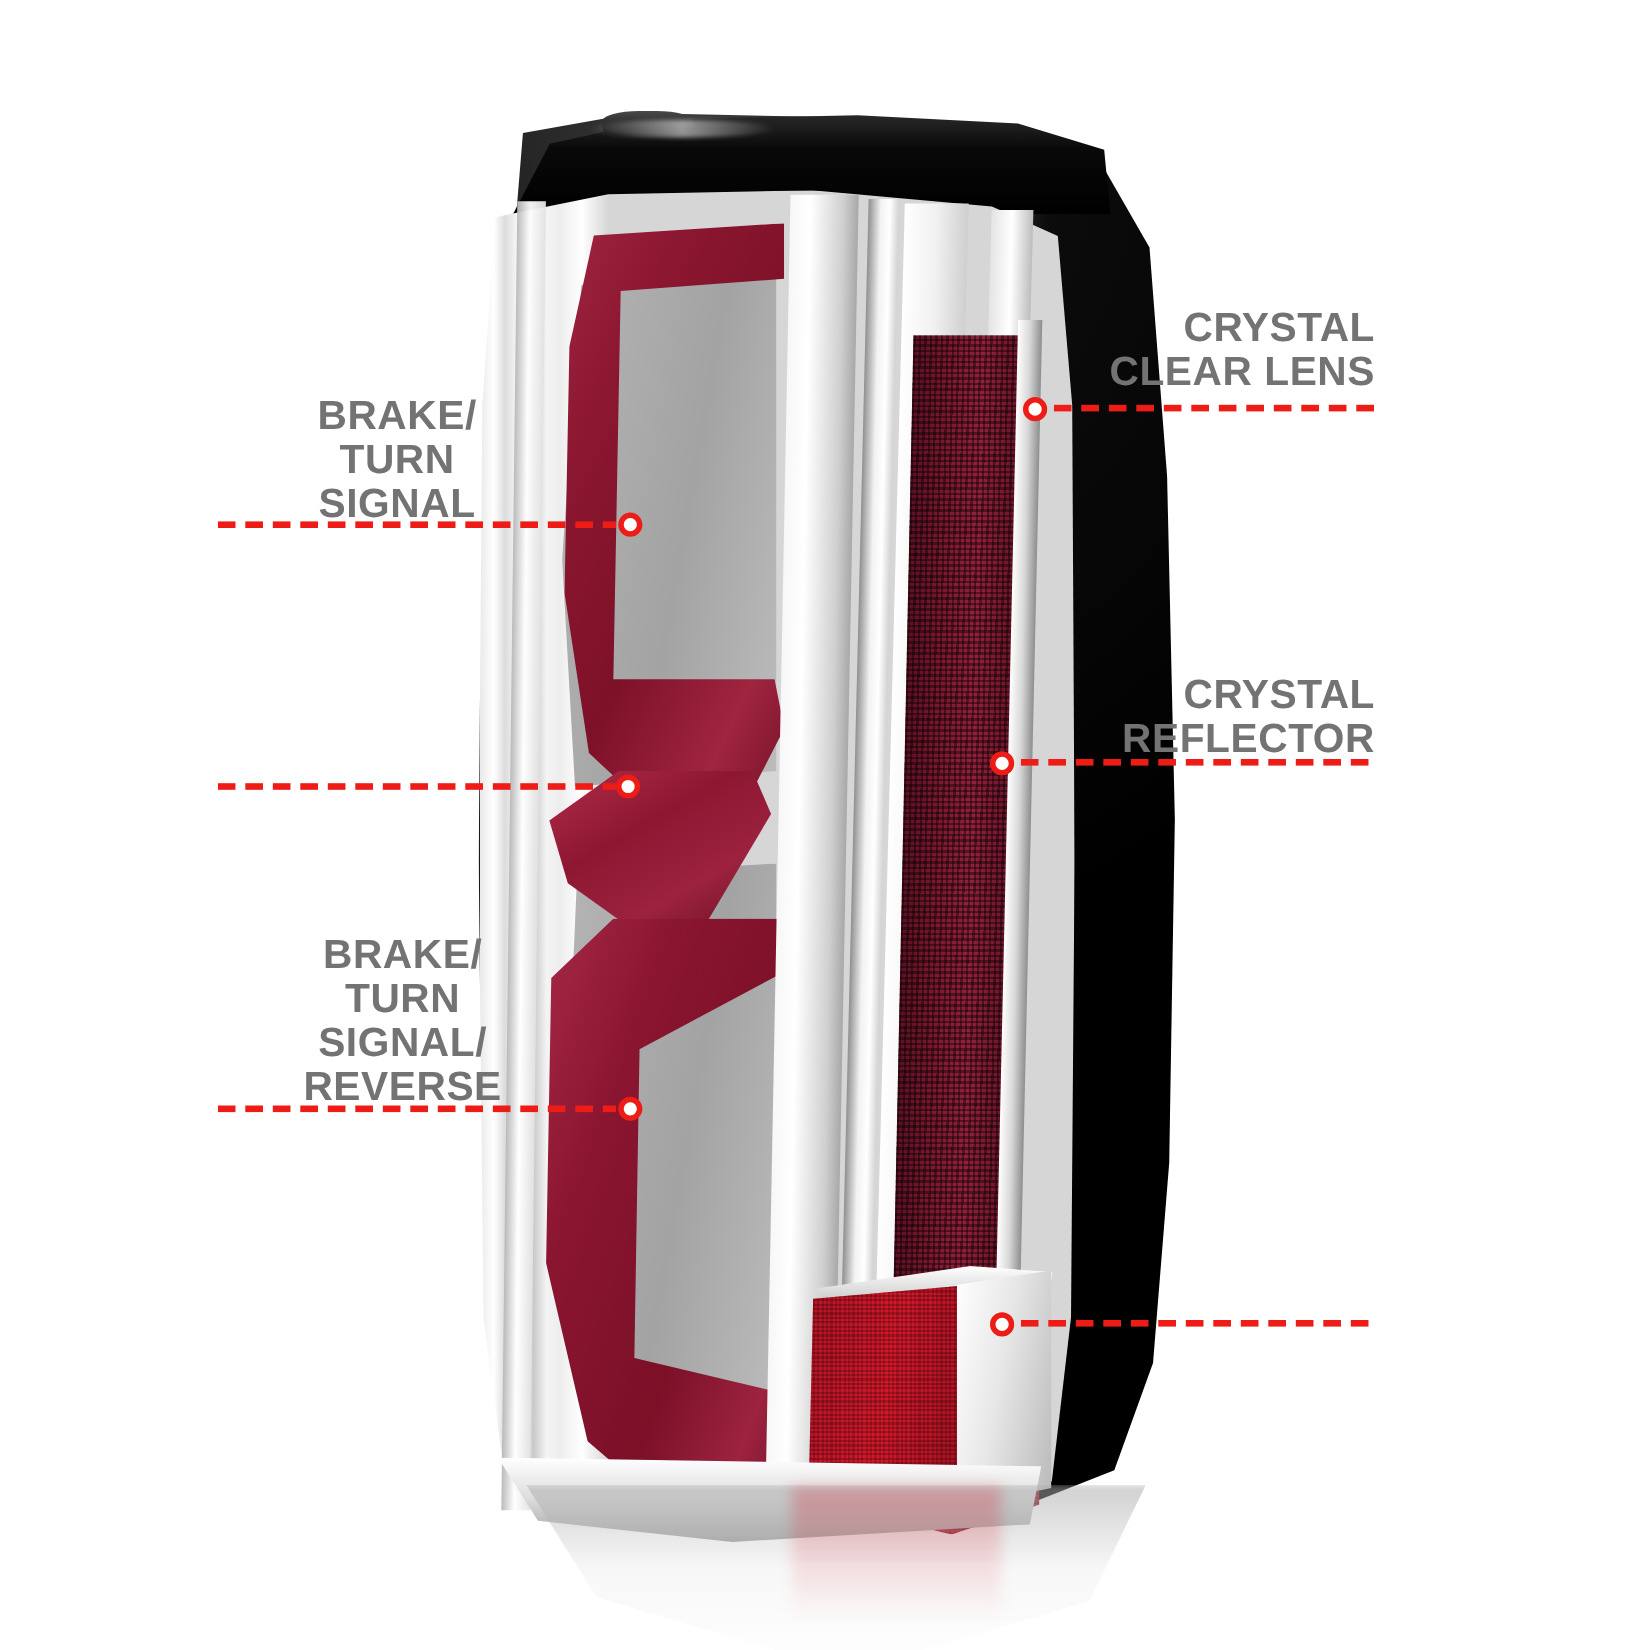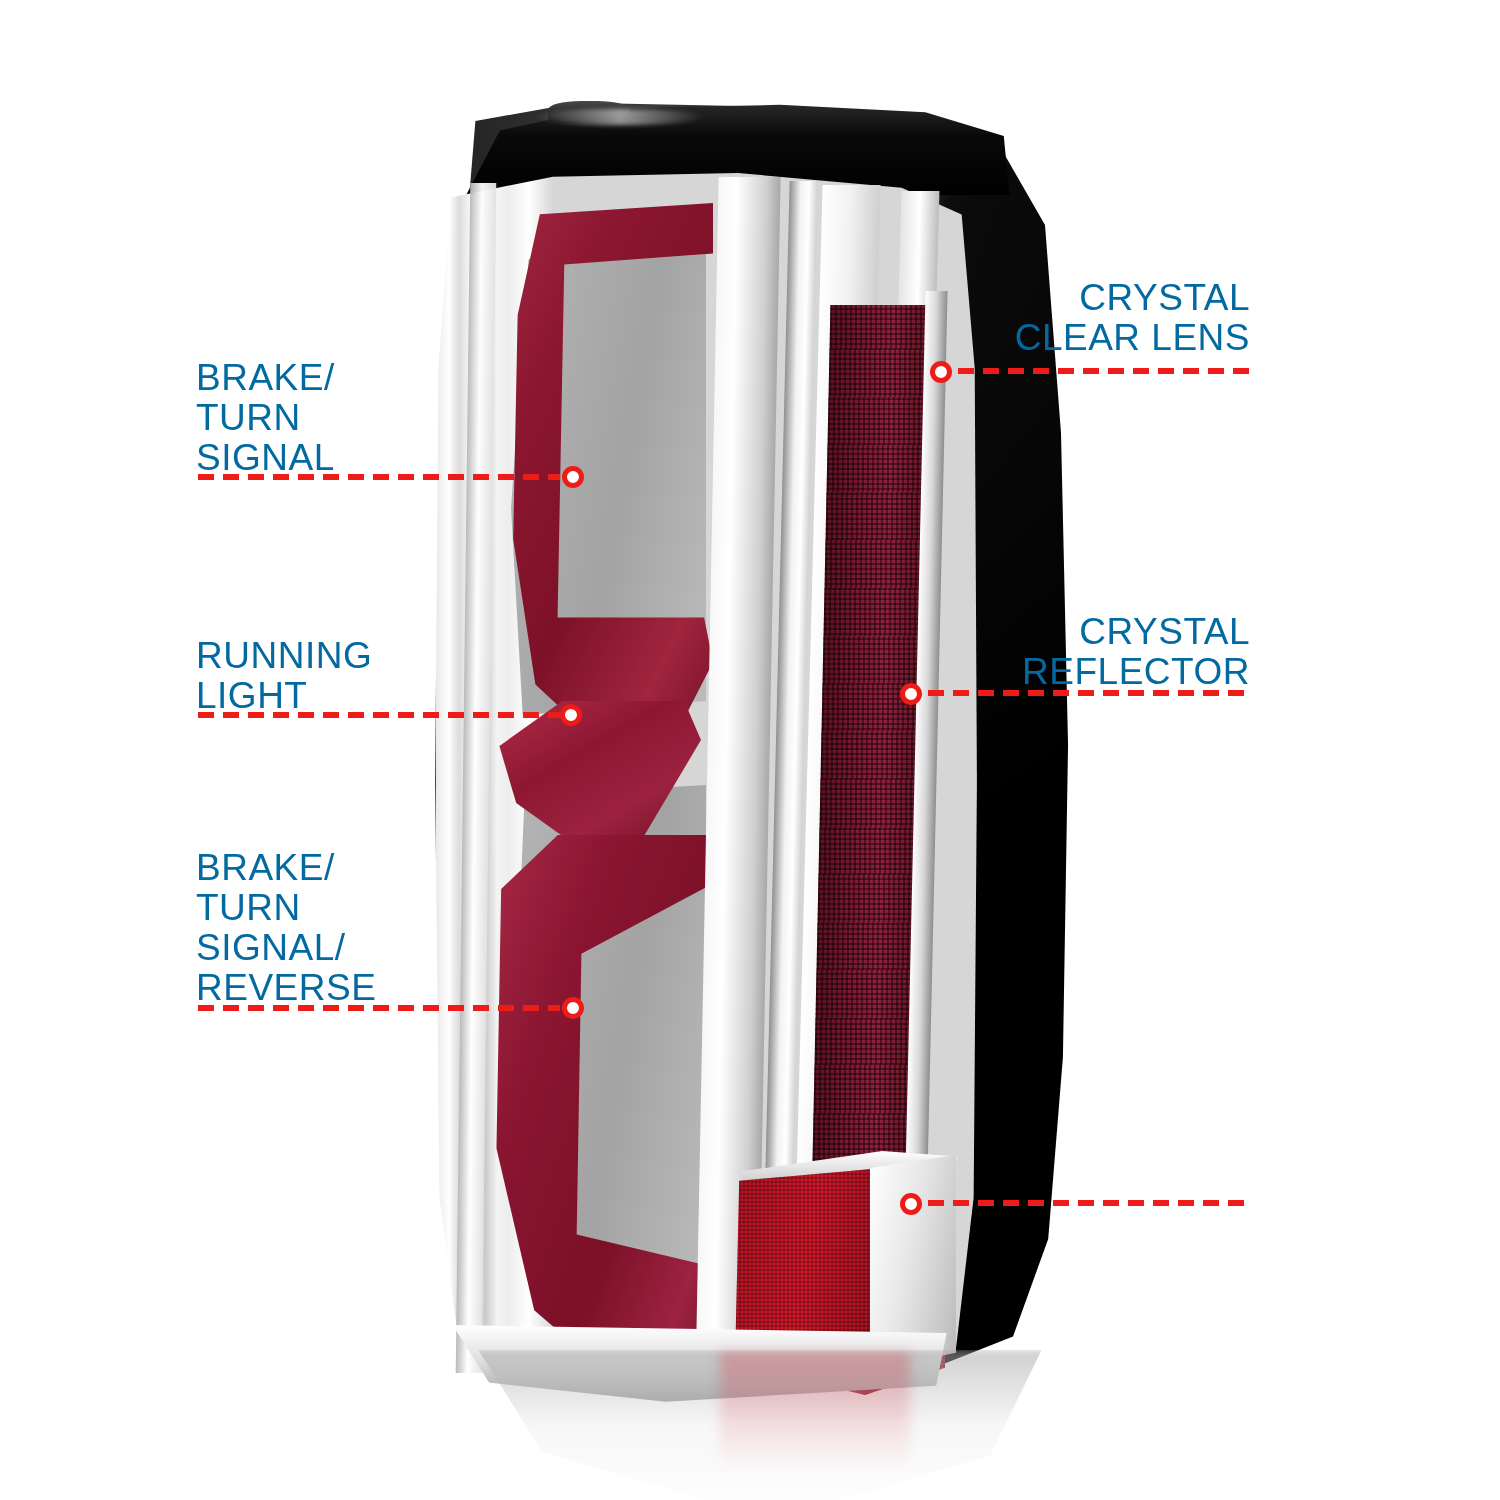--- a/index.html
+++ b/index.html
@@ -164,24 +164,24 @@
   }
   .reflection-red{
     position:absolute;left:720px;top:1352px;width:190px;height:120px;
     background:linear-gradient(180deg, rgba(214,24,42,.28), rgba(214,24,42,0));
     filter:blur(6px);
   }
 
   
   .callout{position:absolute;}
   .callout .label{
-    color:#0369a1;font-size:37px;line-height:40px;letter-spacing:.5px;
-    white-space:pre-line;font-weight:400;
-  }
-  .callout.left .label{text-align:left;}
+    color:#737373;font-size:37px;line-height:40px;letter-spacing:.5px;
+    white-space:pre-line;font-weight:700;
+  }
+  .callout.left .label{text-align:center;}
   .callout.right .label{text-align:right;}
 
   .dash{
     position:absolute;height:6px;
     background-image:linear-gradient(90deg,#ed1c16 0 16px, rgba(0,0,0,0) 16px 25px);
     background-size:25px 6px;background-repeat:repeat-x;
   }
   .dot{
     position:absolute;width:22px;height:22px;border-radius:50%;
     background:#ffffff;border:5px solid #ed1c16;box-sizing:border-box;
@@ -228,24 +228,20 @@
   <div class="reflection-red"></div>
 
   <div class="callout left" style="left:196px;top:358px;width:330px;">
     <div class="label">BRAKE/
 TURN
 SIGNAL</div>
   </div>
   <div class="dash" style="left:198px;top:474px;width:362px;"></div>
   <div class="dot" style="left:562px;top:466px;"></div>
 
-  <div class="callout left" style="left:196px;top:636px;width:330px;">
-    <div class="label">RUNNING
-LIGHT</div>
-  </div>
   <div class="dash" style="left:198px;top:712px;width:362px;"></div>
   <div class="dot" style="left:560px;top:704px;"></div>
 
   <div class="callout left" style="left:196px;top:848px;width:340px;">
     <div class="label">BRAKE/
 TURN
 SIGNAL/
 REVERSE</div>
   </div>
   <div class="dash" style="left:198px;top:1005px;width:362px;"></div>

